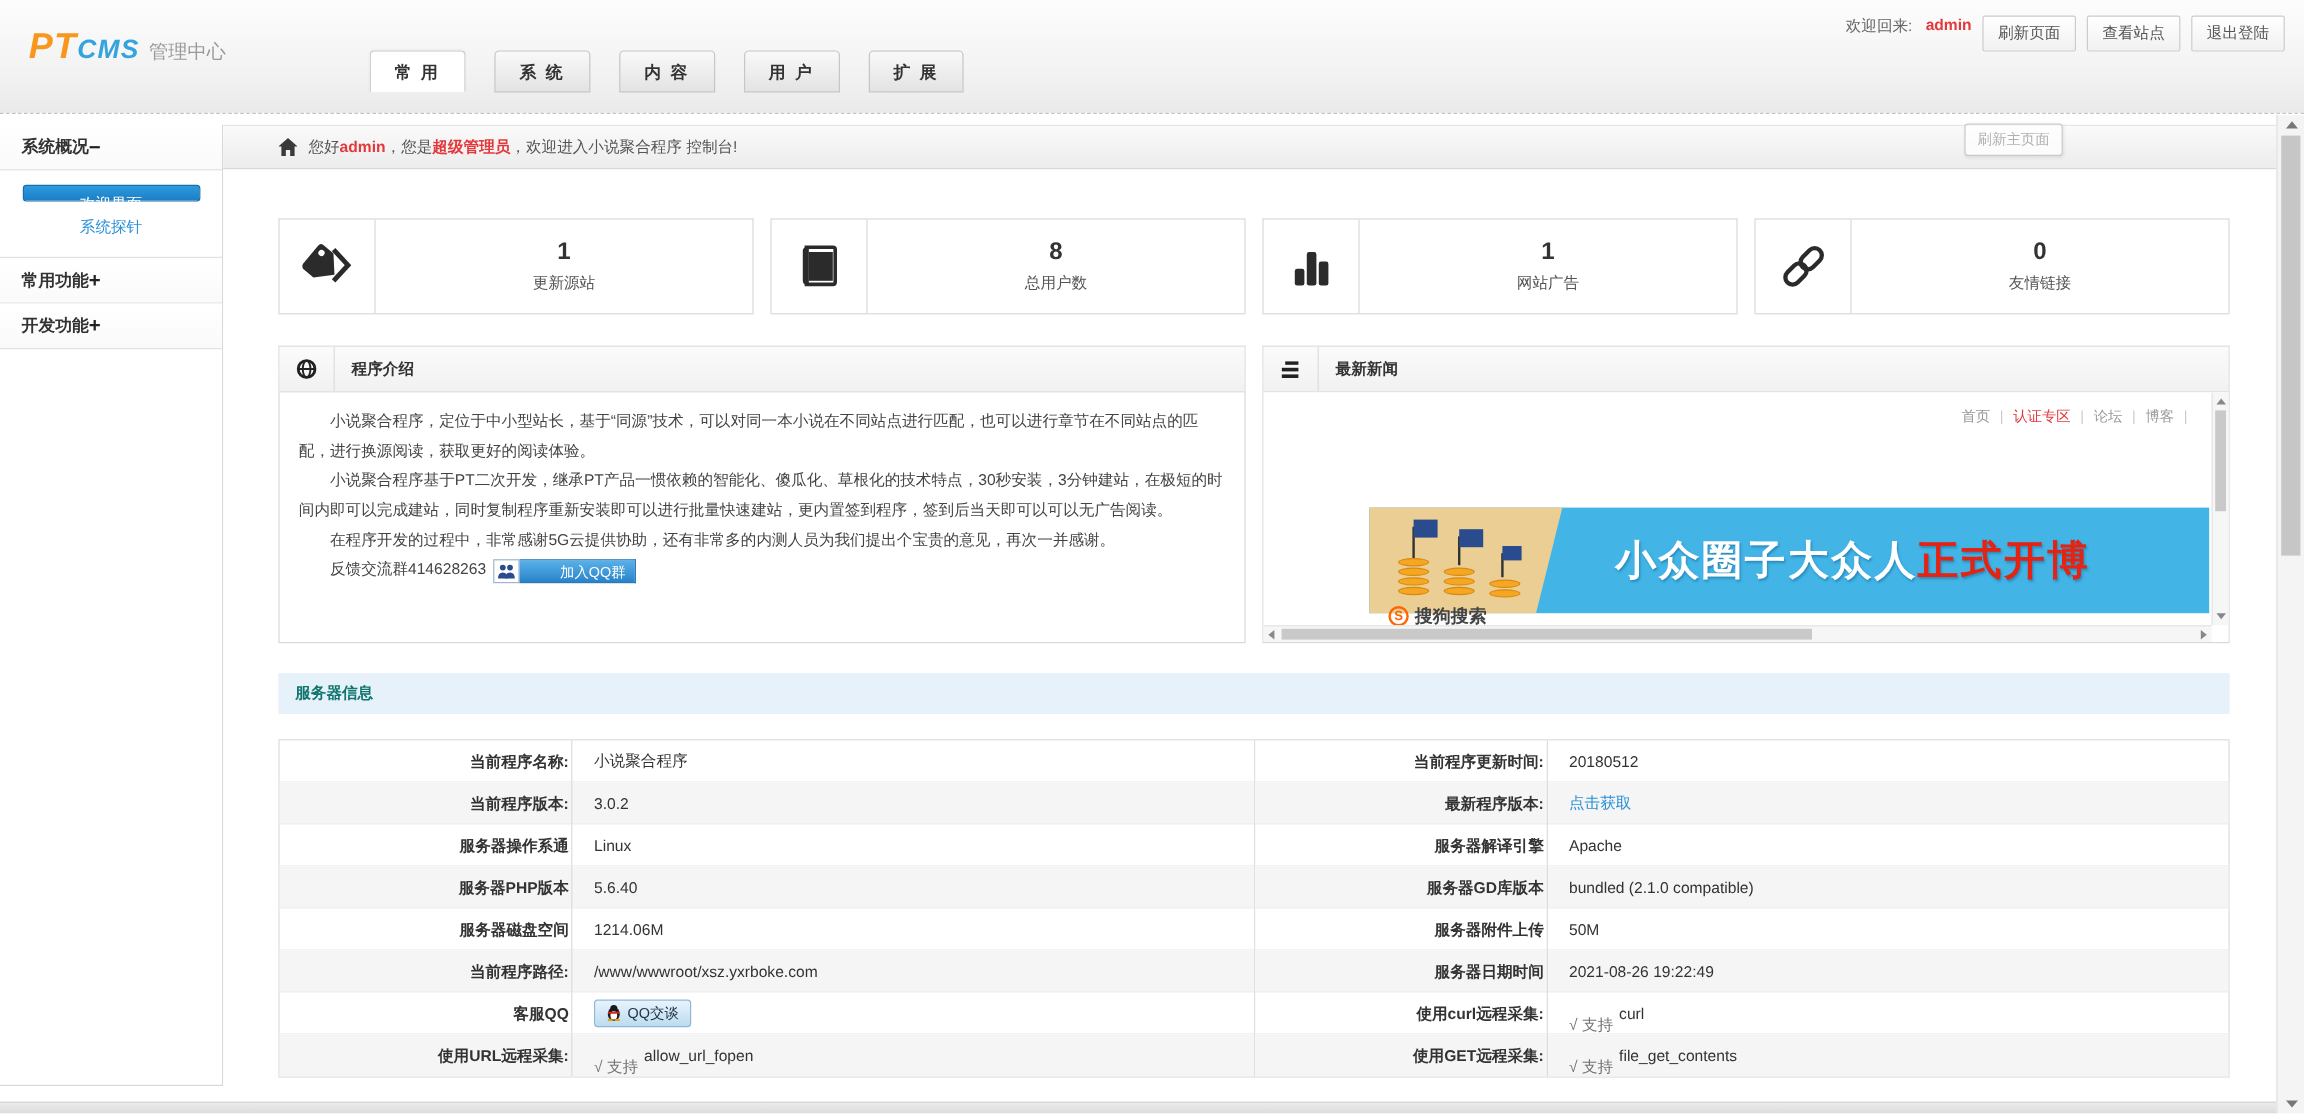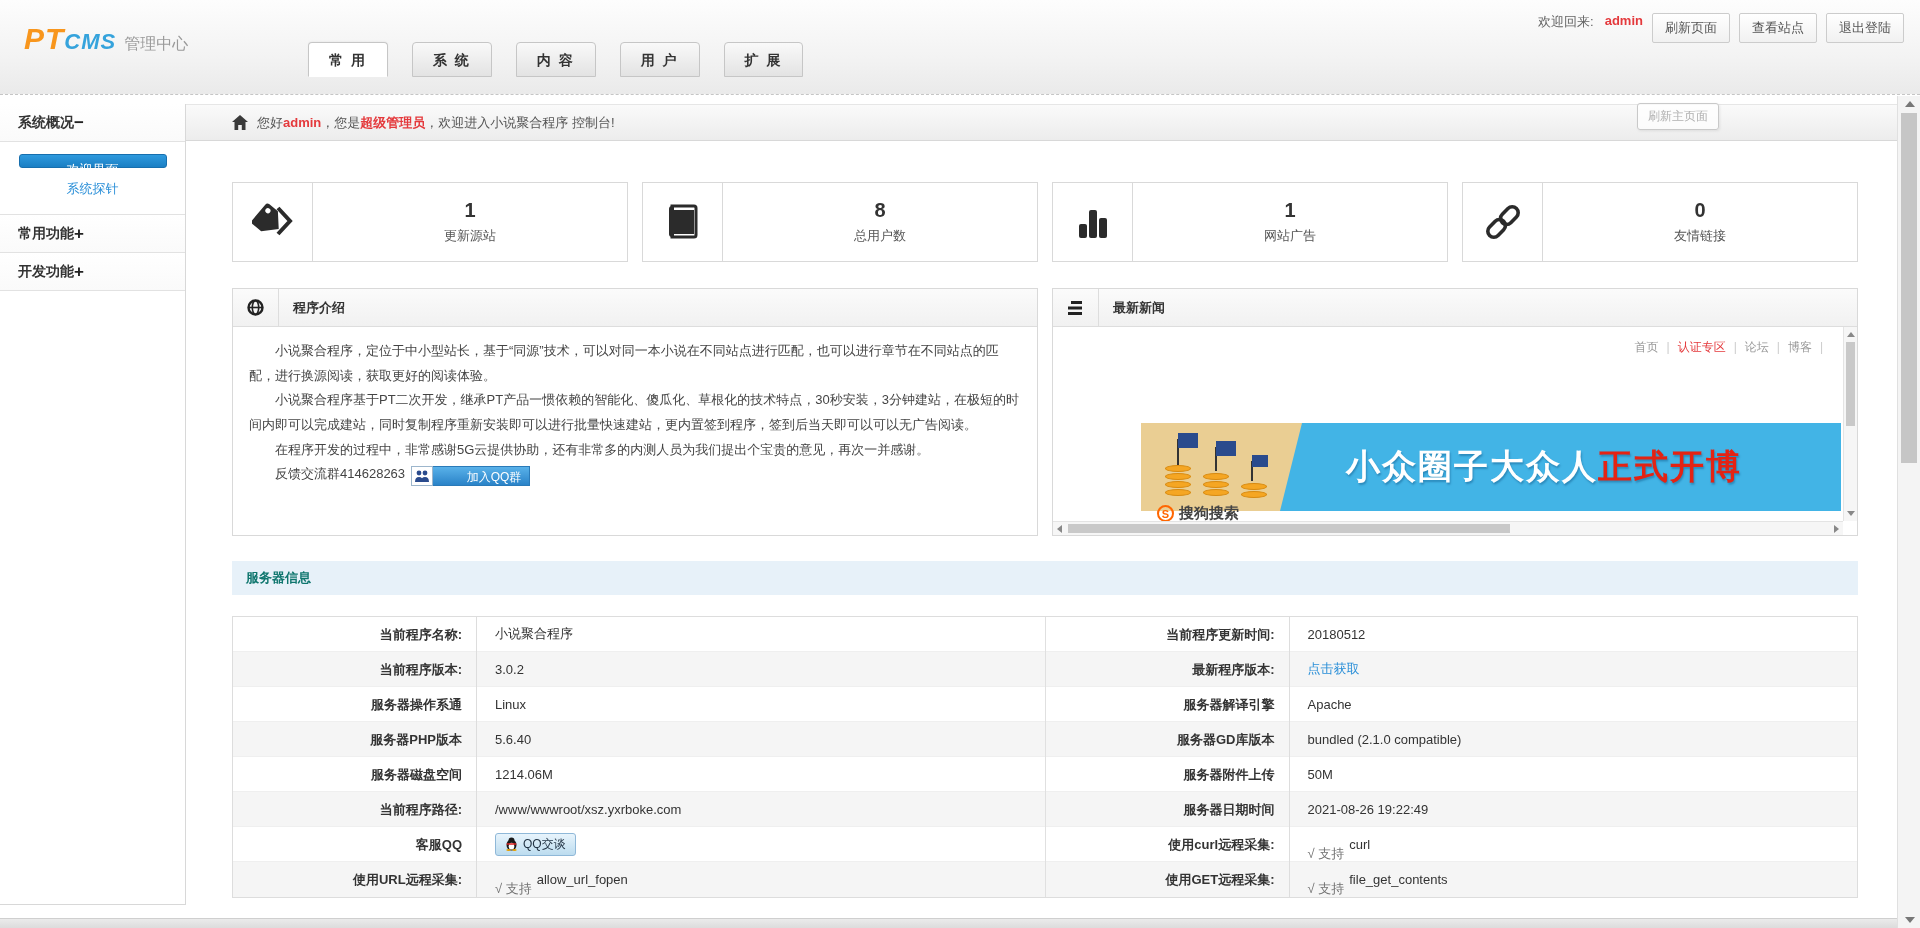--- a/index.html
+++ b/index.html
@@ -96,21 +96,21 @@
   .tri.right { border-top:4px solid transparent; border-bottom:4px solid transparent; border-left:5px solid #888; right:4px; top:3px; }
 
   .server-bar { position:absolute; top:465px; left:46px; right:39px; height:34px; background:#e7f1f9;
     display:flex; align-items:center; padding-left:14px; font-size:13px; font-weight:bold; color:#0f766e; }
   .server-table { position:absolute; top:520px; left:46px; right:39px; border:1px solid #ddd; display:flex; background:#fff; }
   .thalf { flex:1; }
   .thalf.lefth { border-right:1px solid #e0e0e0; }
   .trow { height:35px; display:flex; align-items:center; font-size:13px; border-bottom:1px solid #efefef; }
   .trow:last-child { border-bottom:none; }
   .trow.alt { background:#f5f5f5; }
-  .tlabel { width:244px; border-right:1px solid #ddd; text-align:right; padding-right:14px; font-weight:bold;
+  .tlabel { width:244px; border-right:1px solid #ddd; text-align:right; padding-right:2px; font-weight:bold;
     color:#333; line-height:35px; height:35px; }
   .tvalue { flex:1; padding-left:18px; color:#333; display:flex; align-items:center; gap:5px; }
   .tvalue a.getlink { color:#2a8fd8; text-decoration:none; cursor:pointer; }
   .ok { color:#737373;margin-top:19px; }
   .qq-chat { display:inline-flex; align-items:center; gap:5px; background:linear-gradient(#e8f4fc,#bcdcef);
     border:1px solid #8fb8d8; border-radius:3px; padding:2px 9px; font-size:12px; color:#234; cursor:pointer; }
 
   .bottom-strip { position:absolute; bottom:0; left:0; right:23px; height:10px;
     background:linear-gradient(#ebebeb,#dcdcdc); border-top:1px solid #cfcfcf; }
 

